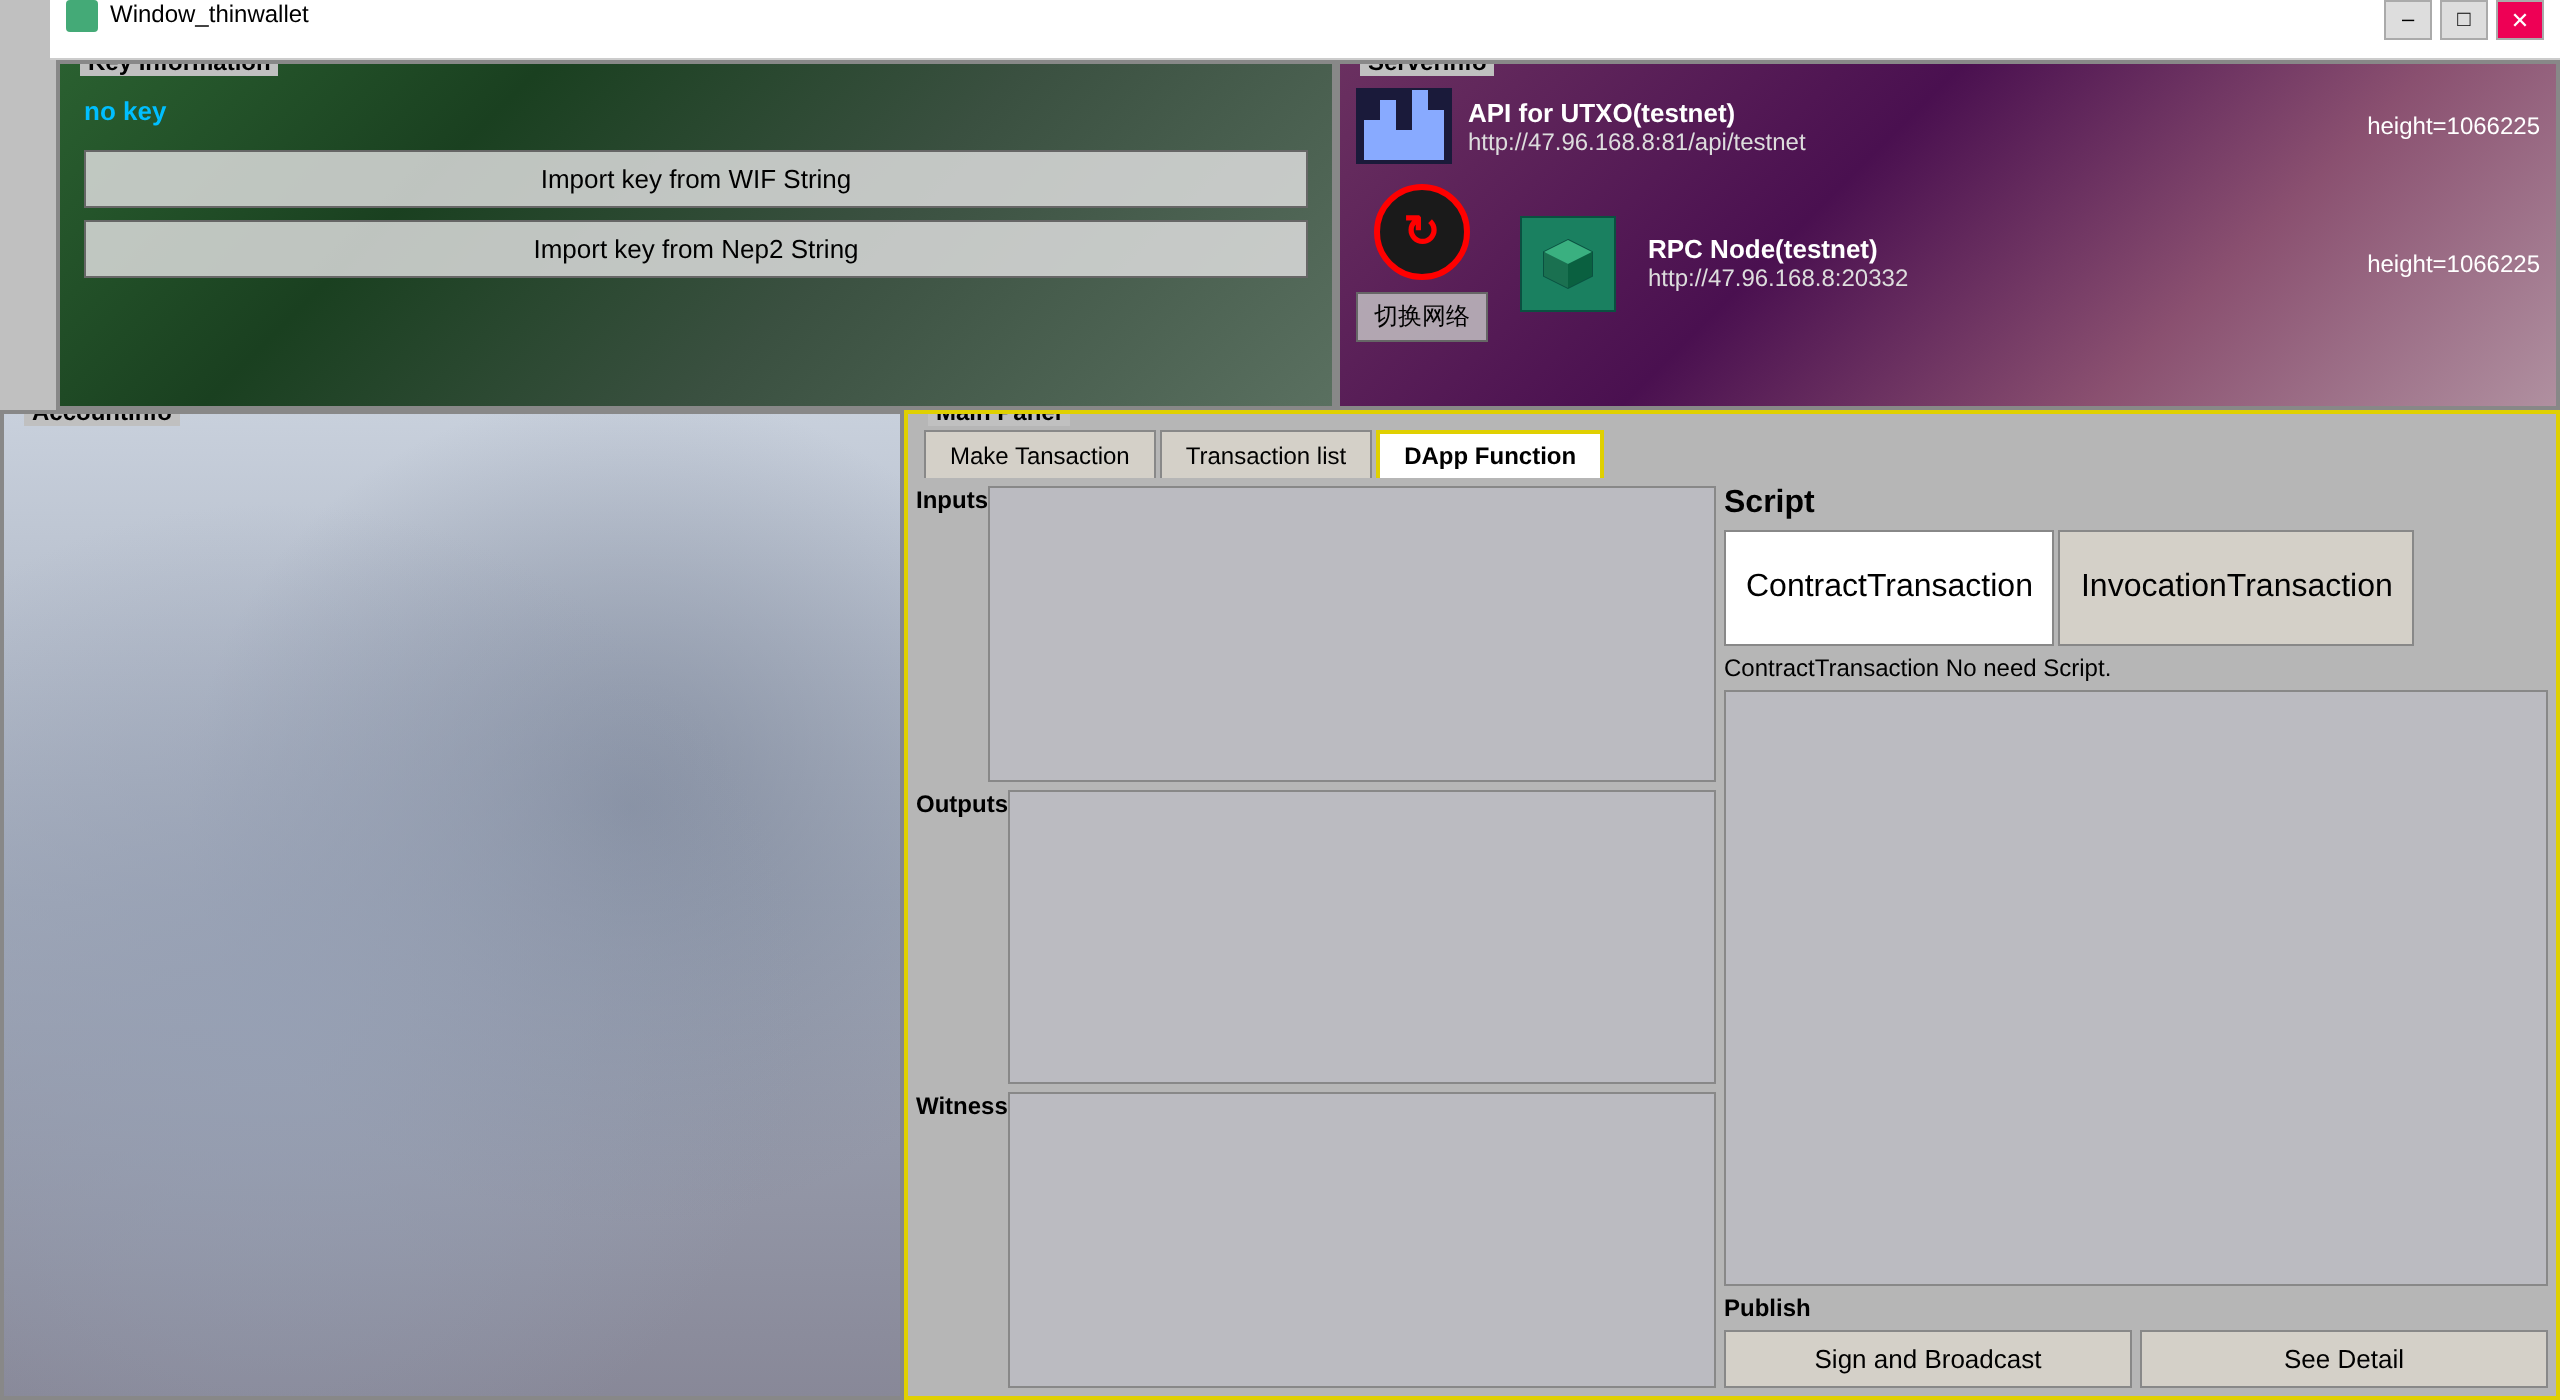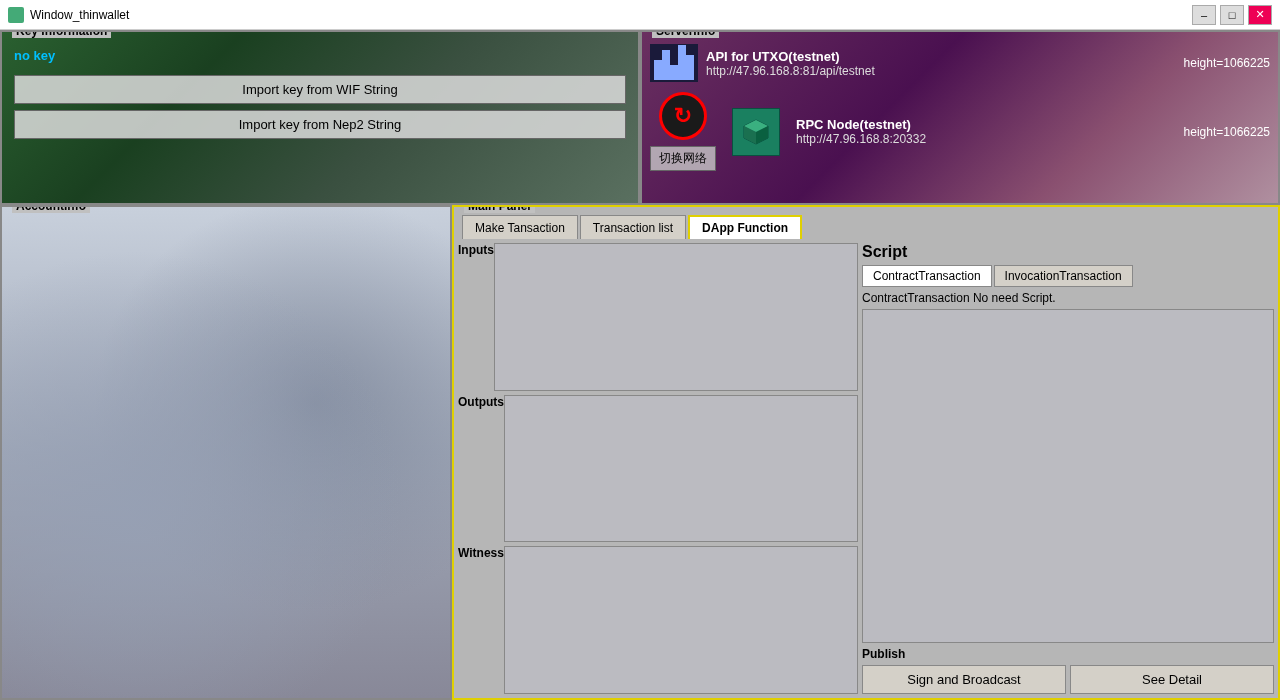--- a/index.html
+++ b/index.html
@@ -9,27 +9,28 @@
       background: #c0c0c0;
       width: 1280px;
       height: 700px;
       overflow: hidden;
       position: relative;
     }
 
     
     .title-bar {
       display: flex;
-      align-items: center;
+      align-items: flex-start;
       background: #fff;
       height: 30px;
       padding: 0 8px;
       border-bottom: 1px solid #ccc;
       position: relative;
       z-index: 100;
+      margin-left: 25px;
     }
     .title-bar-icon {
       width: 16px; height: 16px;
       background: #4a7;
       margin-right: 6px;
       border-radius: 2px;
     }
     .title-bar-title {
       flex: 1;
       font-size: 12px;
@@ -61,20 +62,21 @@
       flex-shrink: 0;
     }
 
     
     .key-info-panel {
       width: 640px;
       border: 2px solid #888;
       position: relative;
       background: linear-gradient(135deg, #2a6030 0%, #1a4020 30%, #3a5040 60%, #5a7060 100%);
       overflow: hidden;
+      margin-left: 28px;
     }
     .key-info-panel .panel-title {
       position: absolute;
       top: -8px;
       left: 10px;
       background: transparent;
       font-size: 12px;
       font-weight: bold;
       color: #000;
       z-index: 10;
@@ -334,23 +336,23 @@
       margin-bottom: 4px;
     }
     .script-btns {
       display: flex;
       gap: 2px;
       margin-bottom: 4px;
     }
     .script-btn {
       background: #d4d0c8;
       border: 1px solid #888;
-      padding: 3px 10px;
+      padding: 19px 10px;
       cursor: pointer;
-      font-size: 12px;
+      font-size: 16px;
     }
     .script-btn.active {
       background: #fff;
       border: 1px solid #888;
     }
     .script-info {
       font-size: 12px;
       color: #000;
       margin-bottom: 4px;
     }

